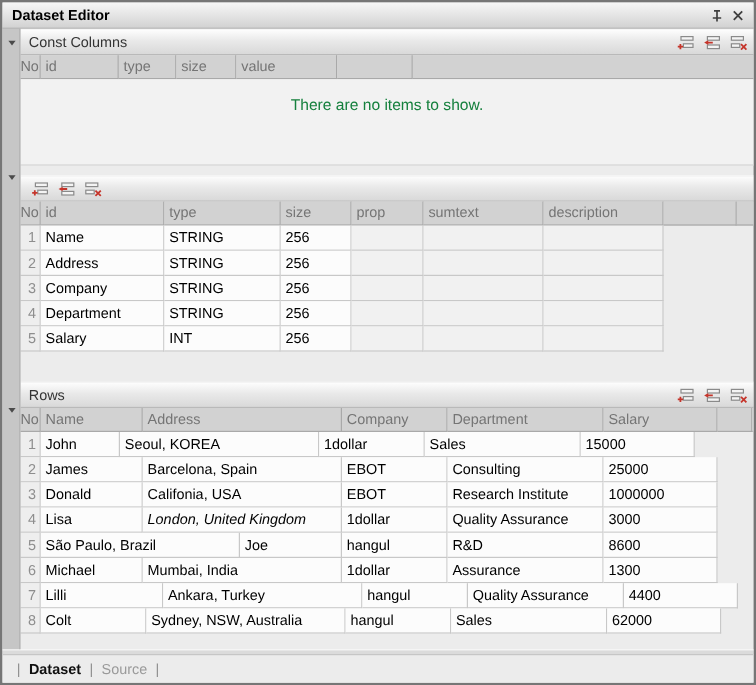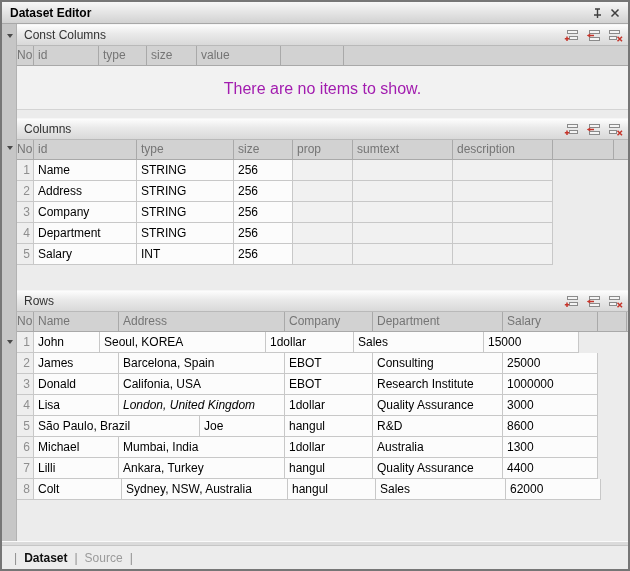--- a/index.html
+++ b/index.html
@@ -70,23 +70,23 @@
   }
   .t-cell.empty{ background:#f1f1f1; }
   .t-num{
     background:#eeeeee;
     border-right:1px solid #c8c8c8; border-bottom:1px solid #c8c8c8;
     font-size:12px; color:#8e8e8e; line-height:20px;
     text-align:right; padding-right:3px;
   }
 
   .const-body{
-    height:44px; background:#f2f2f2;
+    height:72px; background:#f2f2f2;
     border-bottom:1px solid #d4d4d4;
-    text-align:center; font-size:16px; color:#a21caf;
+    text-align:center; font-size:13px; color:#15803d;
     padding-top:14px;
   }
 
   .sp-8{ flex:0 0 8px; }
   .sp-25{ flex:0 0 25px; }
   .filler{ flex:1; }
 
   
   .bottom-strip{ flex:0 0 4px; background:#dbdbdb; border-top:1px solid #fafafa; }
   .statusbar{
@@ -180,21 +180,20 @@
             <div class="t-hcell" style="width: 84px;">value</div>
             <div class="t-hcell" style="width: 63px;"></div>
             <div class="t-hfill"></div>
           </div>
         </div>
       <div class="const-body">There are no items to show.</div>
 
       <div class="sp-8"></div>
 
       <div class="sec-header">
-        <span class="sec-title">Columns</span>
         <span class="icon-btn">
           <span>
             <svg width="15" height="13" viewBox="0 0 15 13">
               <rect x="3.5" y="1.5" width="10" height="3" fill="#f4f4f4" stroke="#8a8a8a"></rect>
               <rect x="5.5" y="7.5" width="8" height="3" fill="#f4f4f4" stroke="#8a8a8a"></rect>
               <path d="M3,7.6 v4.4 M0.8,9.8 h4.4" stroke="#c5352b" stroke-width="1.5" fill="none"></path>
             </svg>
           </span>
         </span>
         <span class="icon-btn">
@@ -358,26 +357,26 @@
             <div class="t-cell" style="width: 85px;">Joe</div>
             <div class="t-cell" style="width: 88px;">hangul</div>
             <div class="t-cell" style="width: 130px;">R&amp;D</div>
             <div class="t-cell" style="width: 95px;">8600</div>
           </div>
           <div class="t-row">
             <div class="t-num" style="width: 17px;">6</div>
             <div class="t-cell" style="width: 85px;">Michael</div>
             <div class="t-cell" style="width: 166px;">Mumbai, India</div>
             <div class="t-cell" style="width: 88px;">1dollar</div>
-            <div class="t-cell" style="width: 130px;">Australia</div>
+            <div class="t-cell" style="width: 130px;">Assurance</div>
             <div class="t-cell" style="width: 95px;">1300</div>
           </div>
           <div class="t-row">
             <div class="t-num" style="width: 17px;">7</div>
-            <div class="t-cell" style="width: 85px;">Lilli</div>
+            <div class="t-cell" style="width: 102px;">Lilli</div>
             <div class="t-cell" style="width: 166px;">Ankara, Turkey</div>
             <div class="t-cell" style="width: 88px;">hangul</div>
             <div class="t-cell" style="width: 130px;">Quality Assurance</div>
             <div class="t-cell" style="width: 95px;">4400</div>
           </div>
           <div class="t-row">
             <div class="t-num" style="width: 17px;">8</div>
             <div class="t-cell" style="width: 88px;">Colt</div>
             <div class="t-cell" style="width: 166px;">Sydney, NSW, Australia</div>
             <div class="t-cell" style="width: 88px;">hangul</div>

